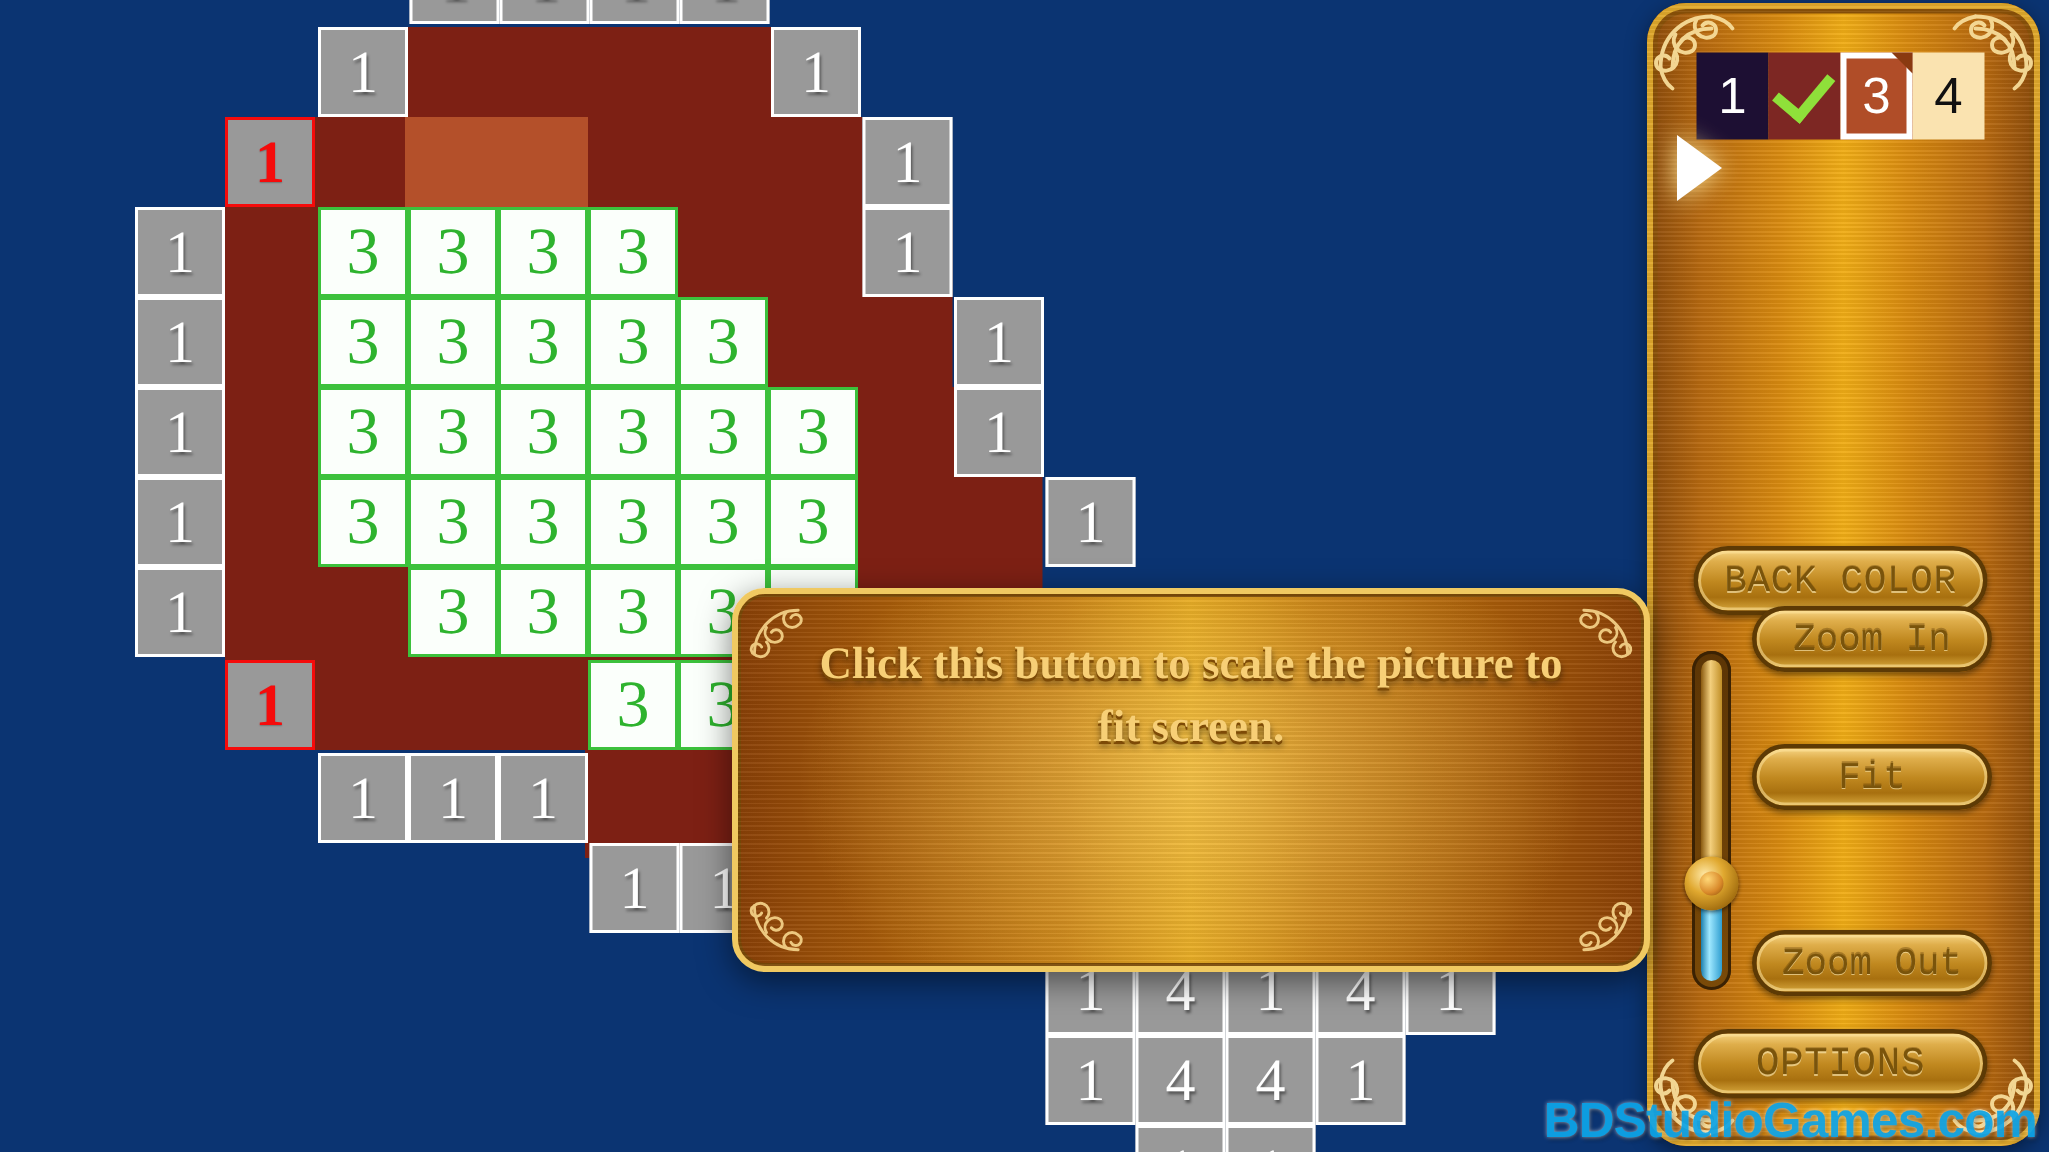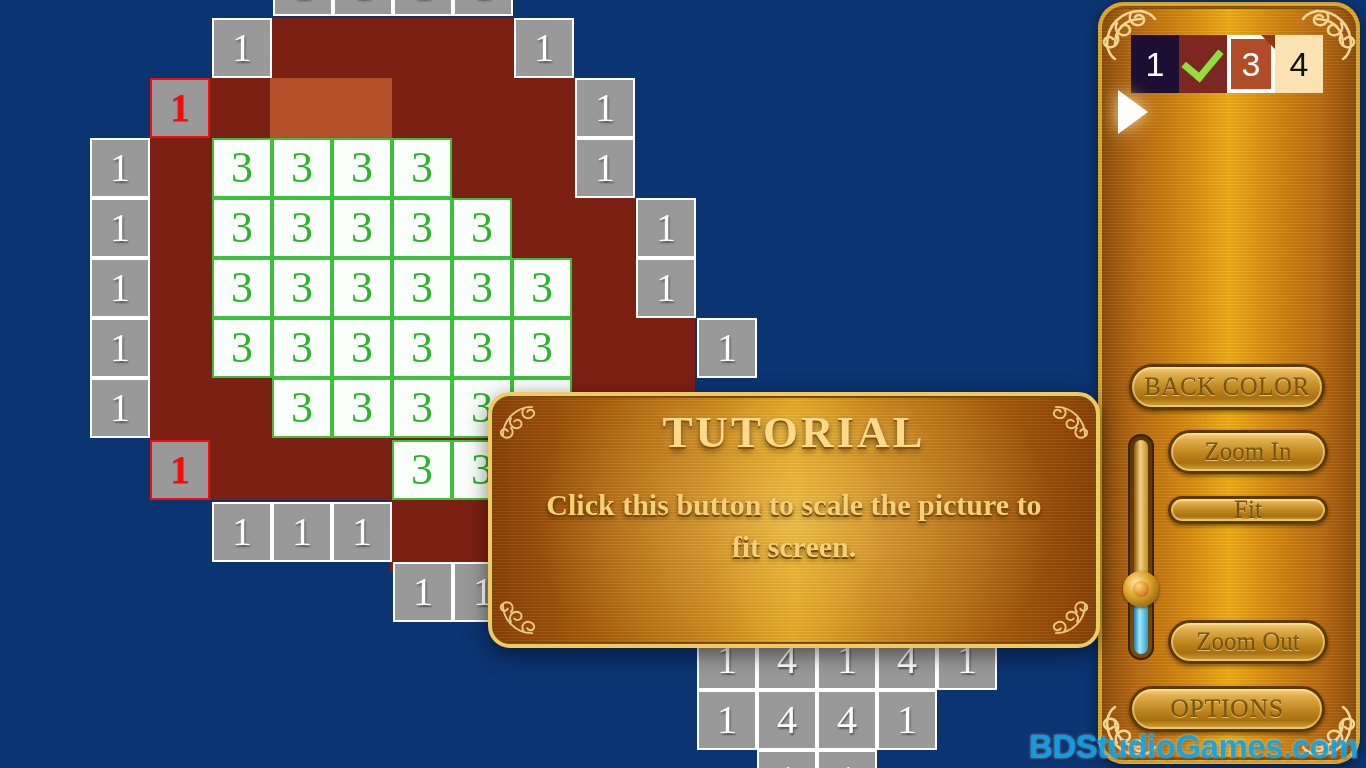--- a/index.html
+++ b/index.html
@@ -78,27 +78,27 @@
        transform:rotate(-50deg) translate(2px,-3px);}
 
   
   .btn{
     position:absolute;box-sizing:border-box;
     border-radius:999px;
     background:linear-gradient(180deg,#f6d483 0%,#dfae4b 18%,#c0881f 52%,#a8700f 78%,#d6a63c 100%);
     border:3px solid #5d3a05;
     box-shadow:0 0 0 2px rgba(255,230,160,.55) inset, 0 2px 4px rgba(0,0,0,.45);
     display:flex;align-items:center;justify-content:center;
-    color:#7a540b;font-family:Liberation Serif, serif;
+    color:#7a540b;font-family:Liberation Mono, monospace;
     text-shadow:0 1px 0 rgba(255,240,190,.6), 0 -1px 0 rgba(80,50,0,.35);
     cursor:pointer;z-index:5;text-align:right;
   }
   #btn-backcolor{left:31px;top:362px;width:196px;height:46px;font-size:25px;letter-spacing:.5px;}
-  #btn-zoomin  {left:70px;top:428px;width:160px;height:44px;font-size:25px;}
-  #btn-fit     {left:70px;top:494px;width:160px;height:28px;font-size:25px;}
+  #btn-zoomin  {left:70px;top:402px;width:160px;height:44px;font-size:25px;}
+  #btn-fit     {left:70px;top:494px;width:160px;height:44px;font-size:25px;}
   #btn-center  {left:70px;top:550px;width:160px;height:44px;font-size:25px;}
   #btn-zoomout {left:70px;top:618px;width:160px;height:44px;font-size:25px;}
   #btn-options {left:31px;top:684px;width:196px;height:46px;font-size:26px;letter-spacing:.5px;}
 
   
   #slider{position:absolute;left:30px;top:432px;width:26px;height:226px;z-index:6;}
   #slider-track{
     position:absolute;left:0;top:0;width:26px;height:226px;border-radius:13px;
     background:linear-gradient(180deg,#5c3505,#7a4a08);
     box-shadow:0 0 0 2px #3b2203 inset;
@@ -341,15 +341,14 @@
     </g>
   </svg>
   <svg class="tcorner t-br" viewBox="0 0 64 64">
     <g fill="none" stroke="#f2cf86" stroke-width="2.4" stroke-linecap="round">
       <path d="M6 42 C6 22 22 6 42 6"></path>
       <path d="M20 24 a5 5 0 1 1 7 7 a8 8 0 0 1 -11 -11"></path>
       <path d="M36 12 a4.5 4.5 0 1 1 6 6 a7 7 0 0 1 -10 -10"></path>
       <path d="M12 36 a4.5 4.5 0 1 0 -6 6 a7 7 0 0 0 10 -10"></path>
     </g>
   </svg>
-  <div id="tut-title">TUTORIAL</div>
   <div id="tut-body">Click this button to scale the picture to fit screen.</div>
 </div>
 
 </body></html>

